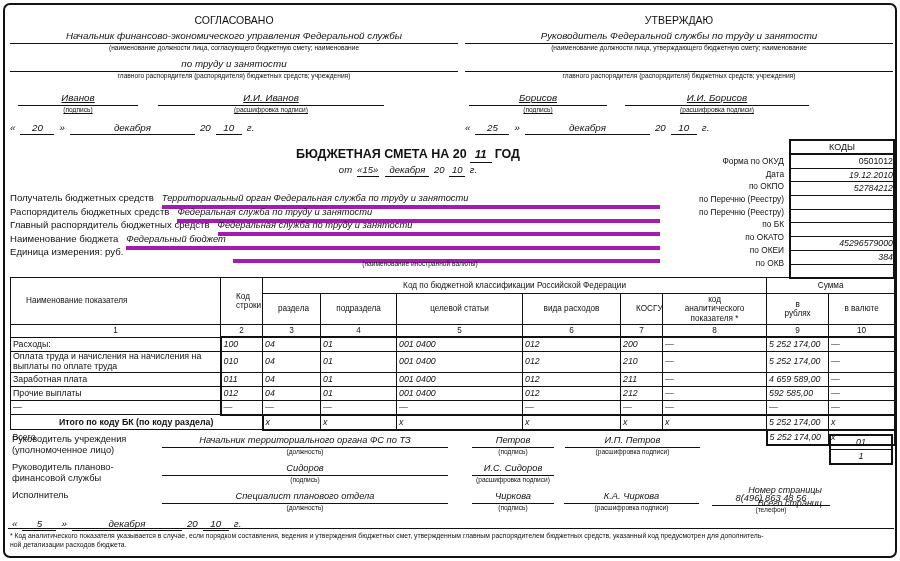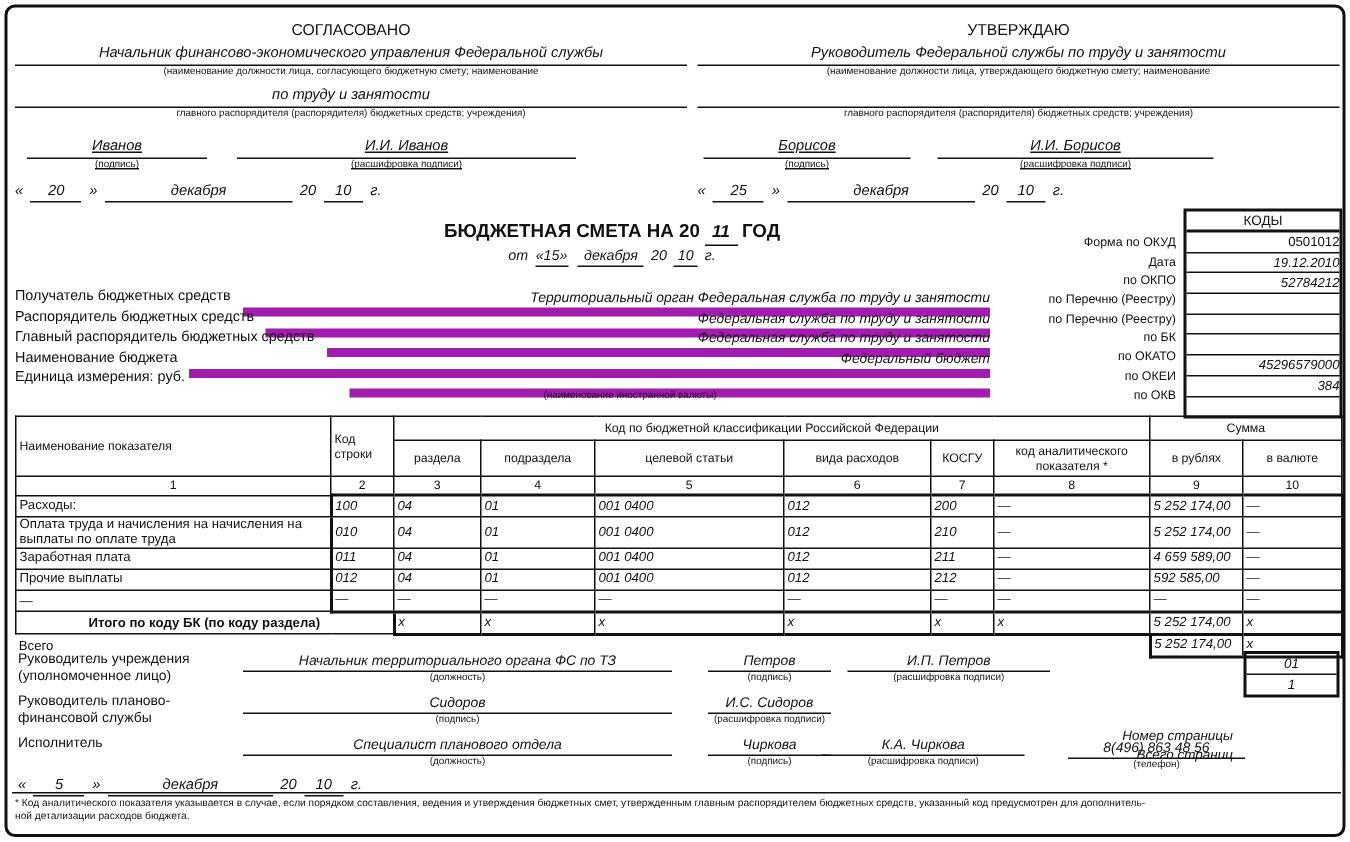--- a/index.html
+++ b/index.html
@@ -38,27 +38,27 @@
   #codes-values .hcell{height:12px;line-height:12px;text-align:center;font-size:9px;
                        border-bottom:2px solid #111;}
   #codes-values .vcell{height:12.7px;line-height:12.3px;text-align:right;font-size:8.8px;
                        font-style:italic;}
   #codes-values .vcell + .vcell{border-top:1px solid #111;}
   #codes-values .up{font-style:normal;}
   
   #details{left:10px;top:192px;width:650px;}
   .drow{display:flex;height:13.6px;}
   .dlabel{font-size:9.6px;line-height:12px;white-space:nowrap;}
-  .dval{flex:1;margin-left:8px;height:13px;border-bottom:6px solid #a21caf;text-align:right;
+  .dval{flex:1;margin-left:8px;height:13px;border-bottom:4px solid #a21caf;text-align:left;
         font-style:italic;font-size:9.3px;line-height:12.5px;white-space:nowrap;}
   
   #tbl{position:absolute;left:10px;top:277px;width:884px;border-collapse:collapse;
        table-layout:fixed;}
   #tbl th,#tbl td{border:1px solid #111;font-weight:normal;padding:0 2px;overflow:hidden;}
-  #tbl th{font-size:8.2px;line-height:1.15;text-align:center;padding:1px 2px;vertical-align:middle;}
+  #tbl th{font-size:8.2px;line-height:1.15;text-align:center;padding:1px 15px;vertical-align:middle;}
   #tbl .th-left{text-align:left;}
   #tbl .nums td{height:11px;font-size:8.2px;text-align:center;line-height:10px;padding:0 1px;}
   #tbl .d td{height:13px;font-size:8.8px;line-height:1.12;vertical-align:middle;}
   #tbl .d .cname{font-style:normal;}
   #tbl td.iv{font-style:italic;}
   #tbl .bt2{border-top:2px solid #111;}
   #tbl .bb2{border-bottom:2px solid #111;}
   #tbl .bl2{border-left:2px solid #111;}
   #tbl .br2{border-right:2px solid #111;}
   #tbl .tot-label{font-weight:bold;font-size:8.8px;padding-left:48px;}
@@ -355,21 +355,21 @@
     <div></div>
   </div>
   <div class="sigf" style="left:162px;top:490px;width:286px">
     <div class="v">Специалист планового отдела</div>
     <div class="cap">(должность)</div>
   </div>
   <div class="sigf" style="left:472px;top:490px;width:82px">
     <div class="v">Чиркова</div>
     <div class="cap">(подпись)</div>
   </div>
-  <div class="sigf" style="left:548px;top:490px;width:135px">
+  <div class="sigf" style="left:564px;top:490px;width:135px">
     <div class="v">К.А. Чиркова</div>
     <div class="cap">(расшифровка подписи)</div>
   </div>
   <div class="sigf" style="left:712px;top:492px;width:118px">
     <div class="v">8(496) 863 48 56</div>
     <div class="cap">(телефон)</div>
   </div>
 
   <div class="abs pages-label" style="left:690px;top:436px;width:132px">Номер страницы</div>
   <div class="abs pages-label" style="left:690px;top:449px;width:132px">Всего страниц</div>

